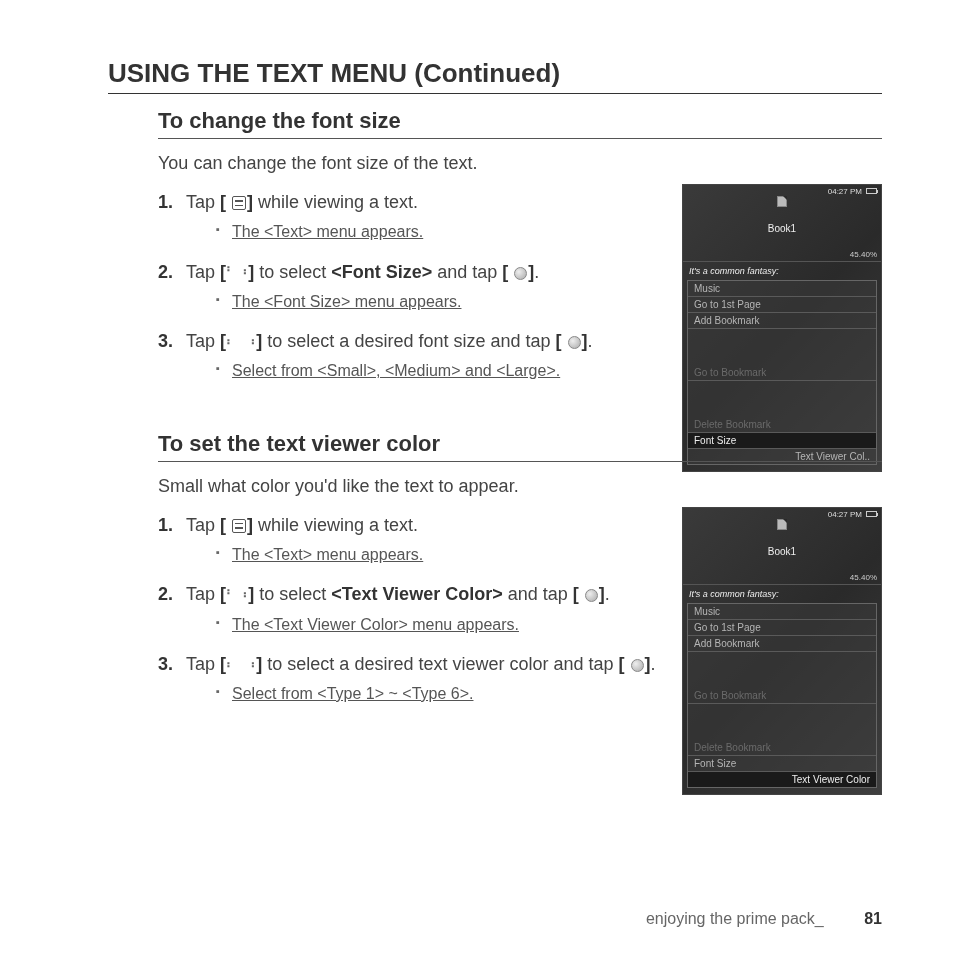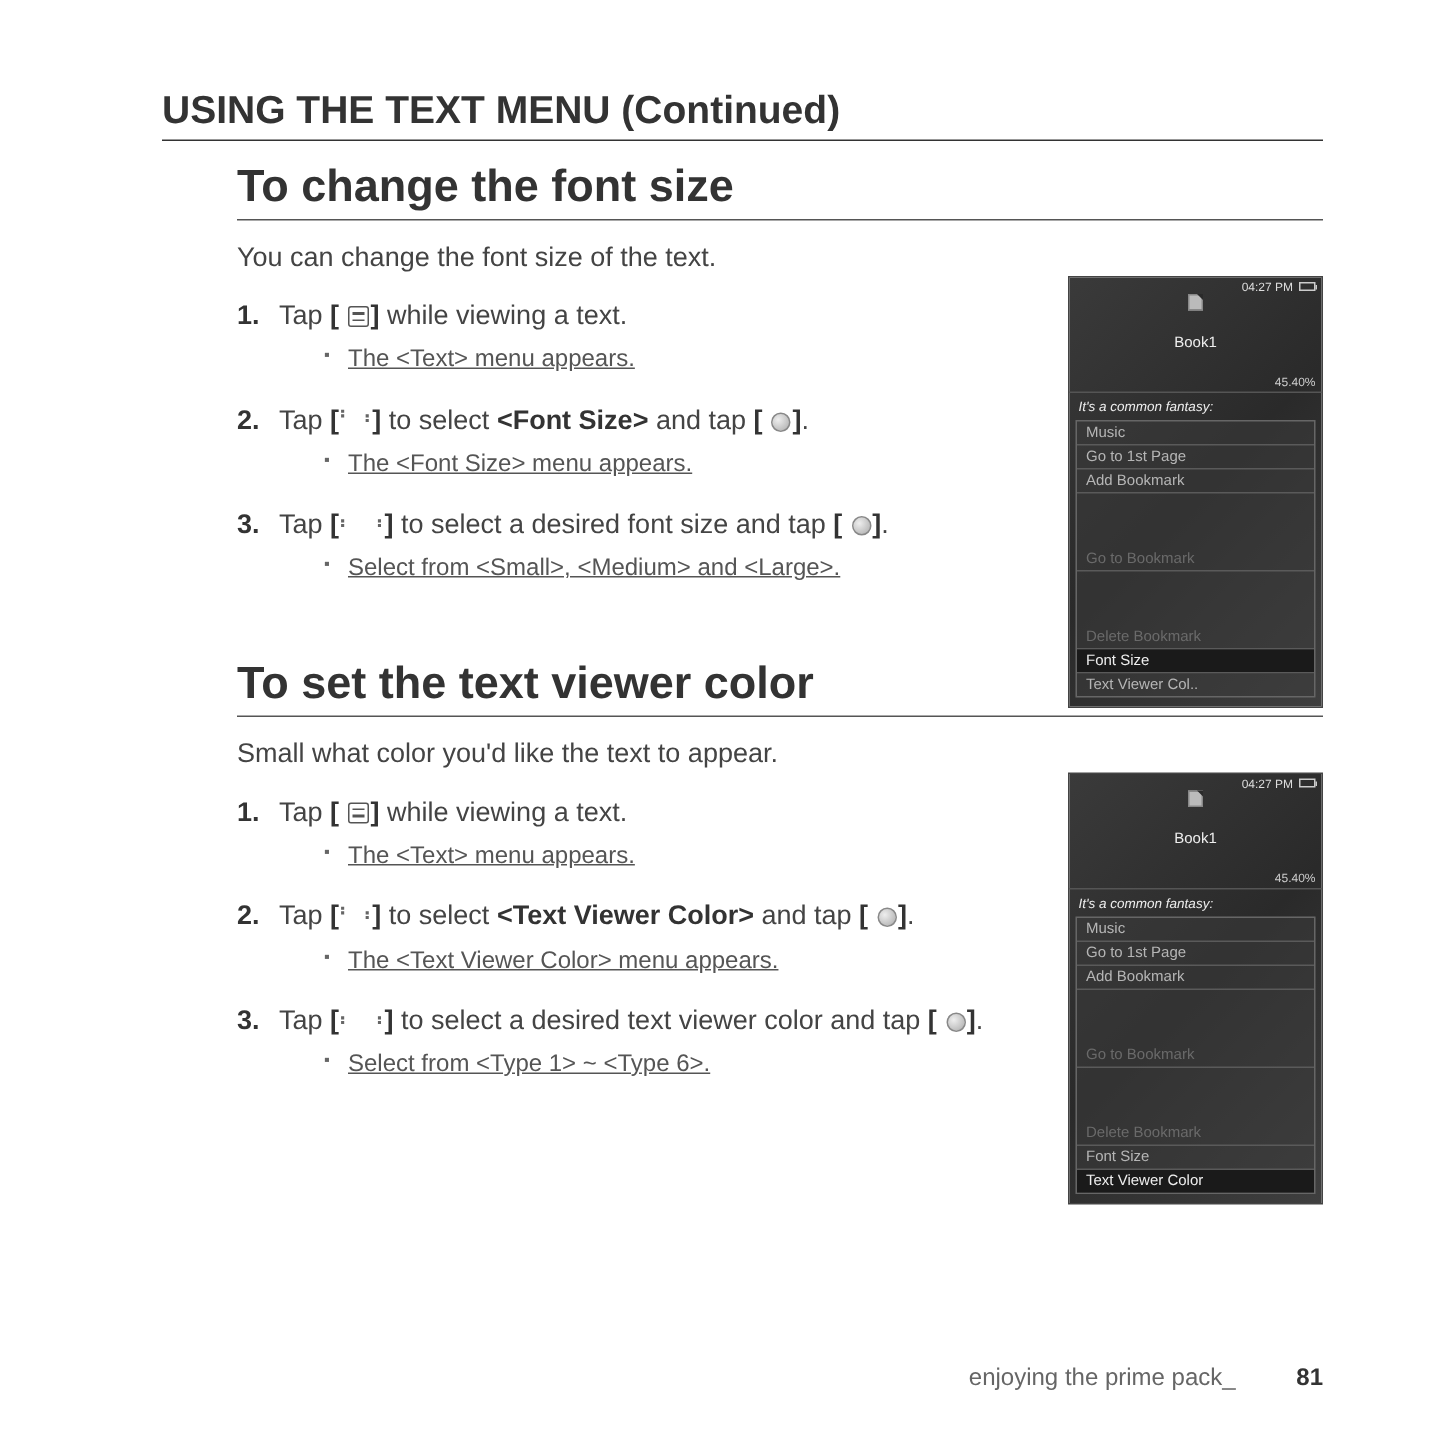--- a/index.html
+++ b/index.html
@@ -21,21 +21,21 @@
     padding-bottom: 4px;
     margin-bottom: 14px;
     margin-left: 36px;
   }
   .section {
     margin-left: 86px;
     margin-bottom: 48px;
     position: relative;
   }
   .section-heading {
-    font-size: 30px;
+    font-size: 22px;
     font-weight: bold;
     color: #333;
     border-bottom: 1px solid #555;
     padding-bottom: 4px;
     margin-bottom: 14px;
   }
   .intro {
     font-size: 18px;
     color: #444;
     margin-bottom: 16px;
@@ -119,21 +119,21 @@
     position: absolute;
     left: 0;
     top: 1px;
     font-size: 11px;
     color: #666;
   }
   
   .device {
     position: absolute;
     right: 0;
-    width: 170px;
+    width: 200px;
     border: 1px solid #444;
     background: linear-gradient(135deg, #3a3a3a 0%, #2a2a2a 50%, #3f3f3f 100%);
     font-size: 10px;
     color: #ccc;
     padding-bottom: 2px;
   }
   .device .status {
     display: flex;
     justify-content: flex-end;
     gap: 4px;
@@ -190,21 +190,21 @@
     margin: 2px 4px 4px 4px;
     border: 1px solid #666;
     background: rgba(60,60,60,0.5);
   }
   .device .menu div {
     padding: 2px 6px;
     border-bottom: 1px solid #5a5a5a;
     font-size: 10px;
     color: #b5b5b5;
   }
-  .device .menu div:last-child { border-bottom: none; }
+  .device .menu div:last-child { border-bottom: none; text-align: right; }
   .device .menu div.dim { color: #6a6a6a; margin-top: 36px; }
   .device .menu div.sel {
     background: #1a1a1a;
     color: #eee;
   }
   .footer {
     position: absolute;
     right: 72px;
     bottom: 26px;
     font-size: 16px;

